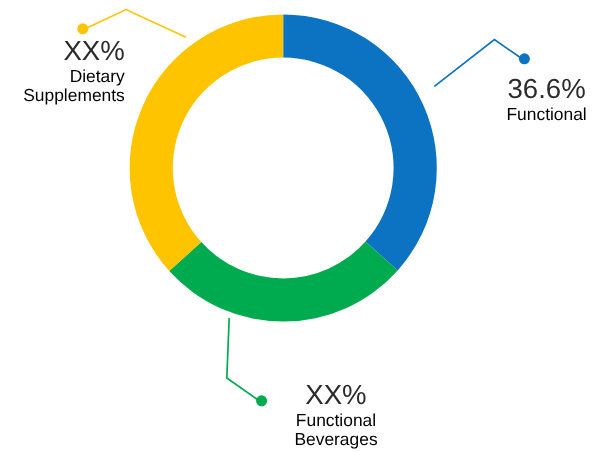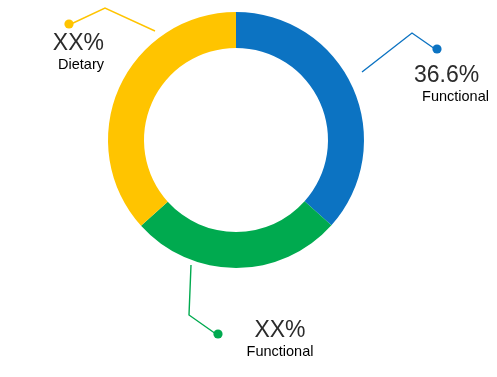--- a/index.html
+++ b/index.html
@@ -51,21 +51,21 @@
     width: 104px;
     text-align: right;
   }
   #callout-functional-foods {
     left: 414px;
     top: 63px;
     width: 83px;
     text-align: center;
   }
   #callout-functional-foods .pct {
-    text-align: left;
+    text-align: center;
   }
   #callout-functional-beverages {
     left: 228px;
     top: 318px;
     width: 104px;
     text-align: center;
   }
 </style>
 </head>
 <body>
@@ -88,25 +88,27 @@
       <circle id="dot-functional-foods" cx="437" cy="49" r="4.6" fill="#0C73C2"></circle>
 
       <polyline id="leader-functional-beverages" fill="none" stroke-width="1.4" points="191,265 189,315 216,334" stroke="#00AA4F"></polyline>
       <circle id="dot-functional-beverages" cx="218" cy="334" r="4.6" fill="#00AA4F"></circle>
     </g>
   </svg>
 
   <div class="callout" id="callout-dietary-supplements">
     <span class="pct">XX%</span>
     <span class="name">Dietary</span>
+    <span class="name">Supplements</span>
   </div>
 
   <div class="callout" id="callout-functional-foods">
     <span class="pct">36.6%</span>
     <span class="name">Functional</span>
   </div>
 
   <div class="callout" id="callout-functional-beverages">
     <span class="pct">XX%</span>
     <span class="name">Functional</span>
+    <span class="name">Beverages</span>
   </div>
 
 </div>
 
 </body></html>

